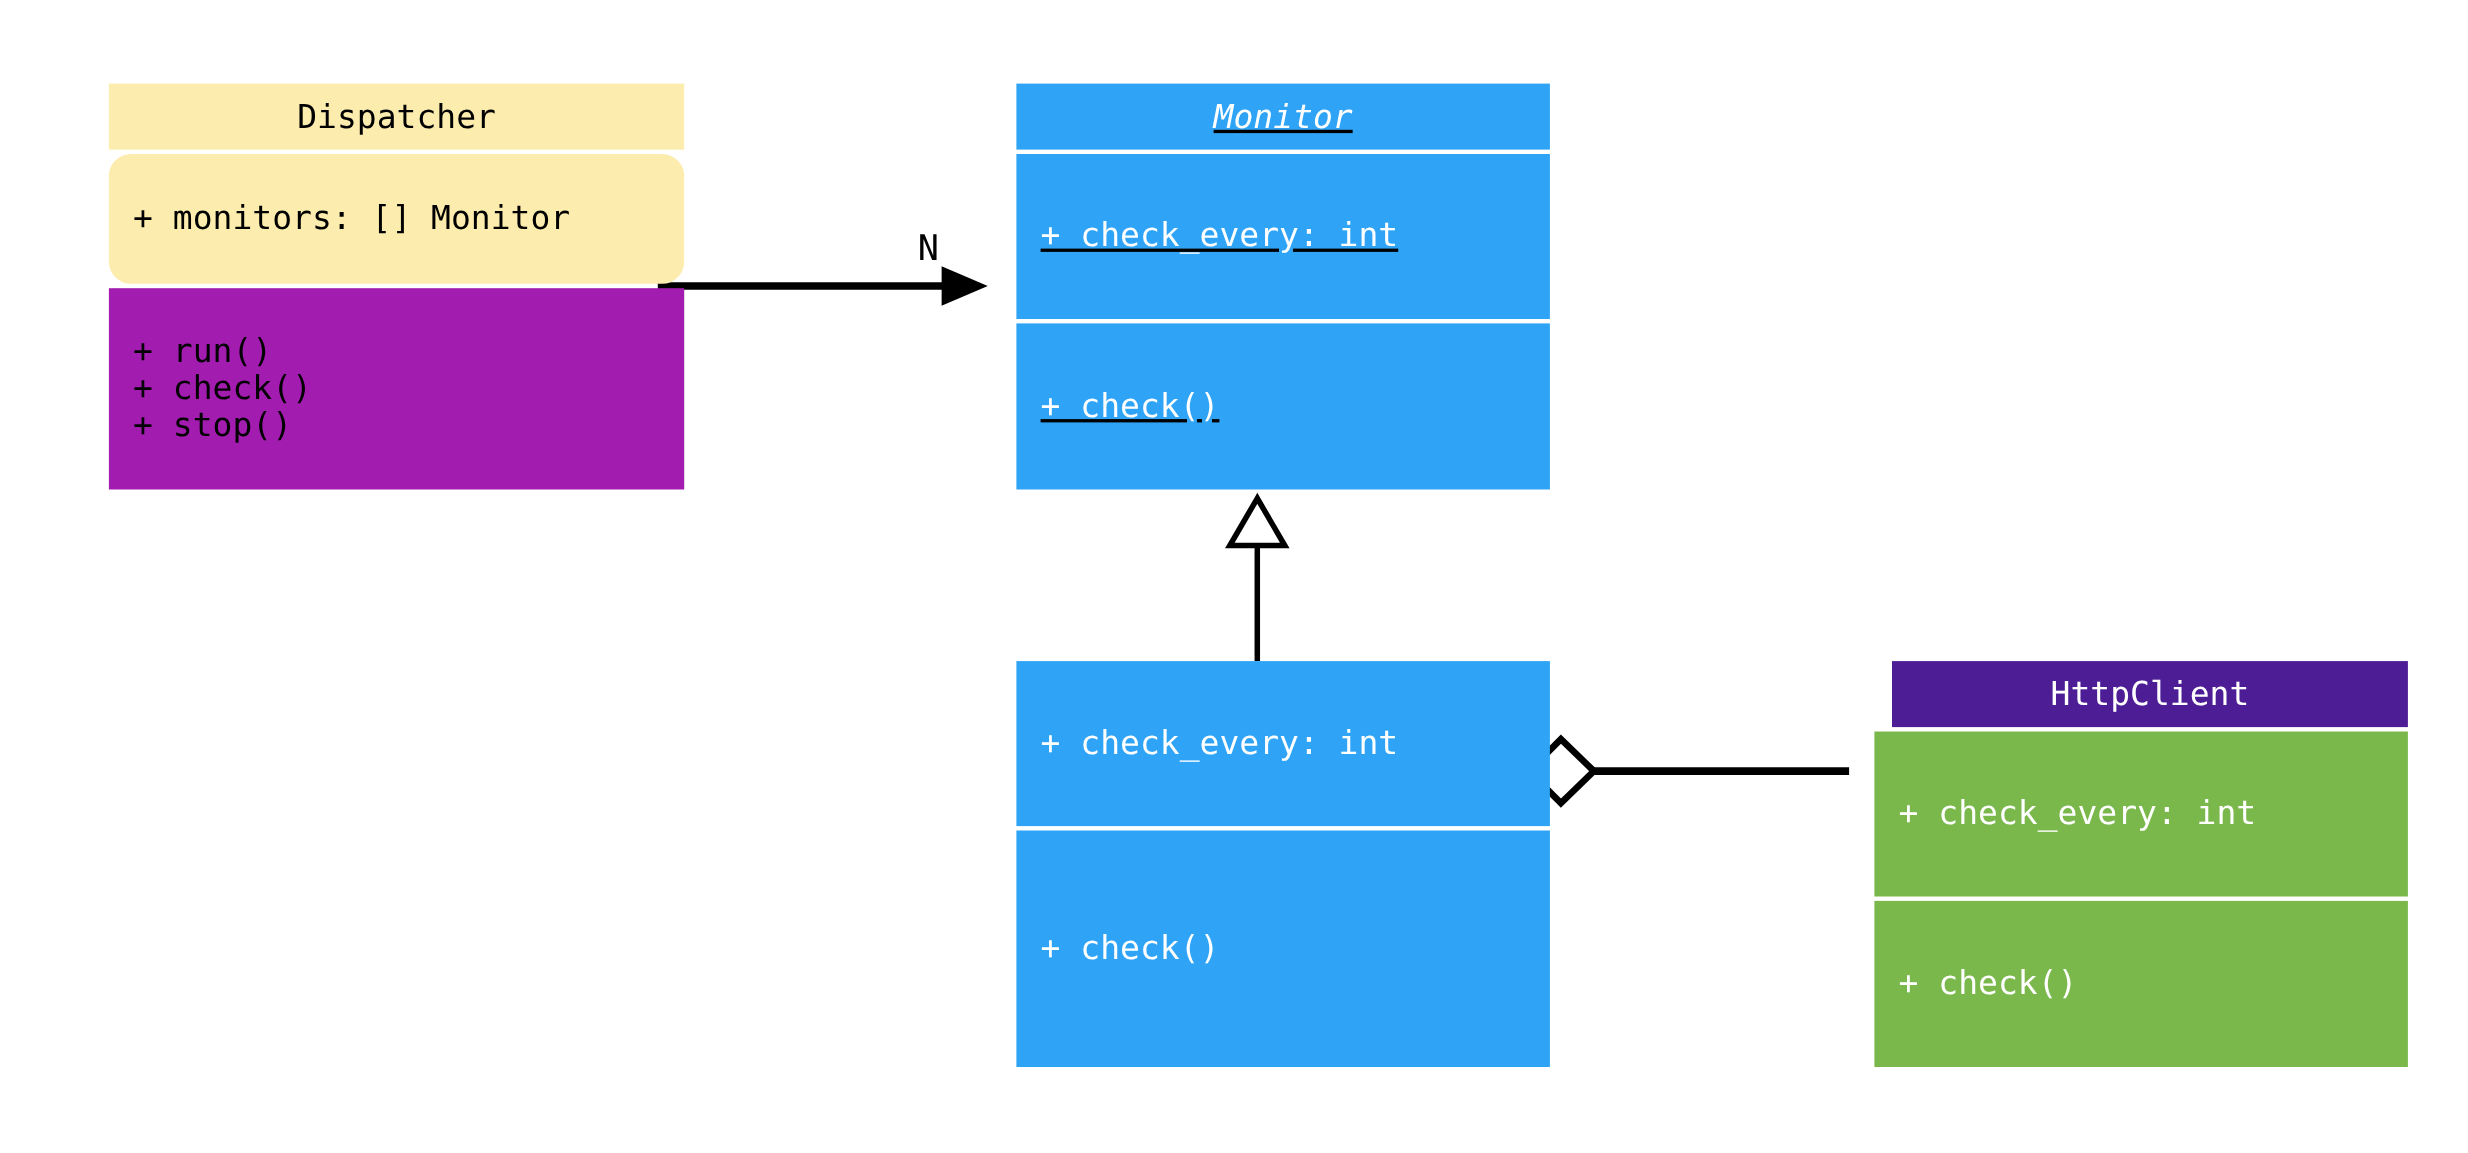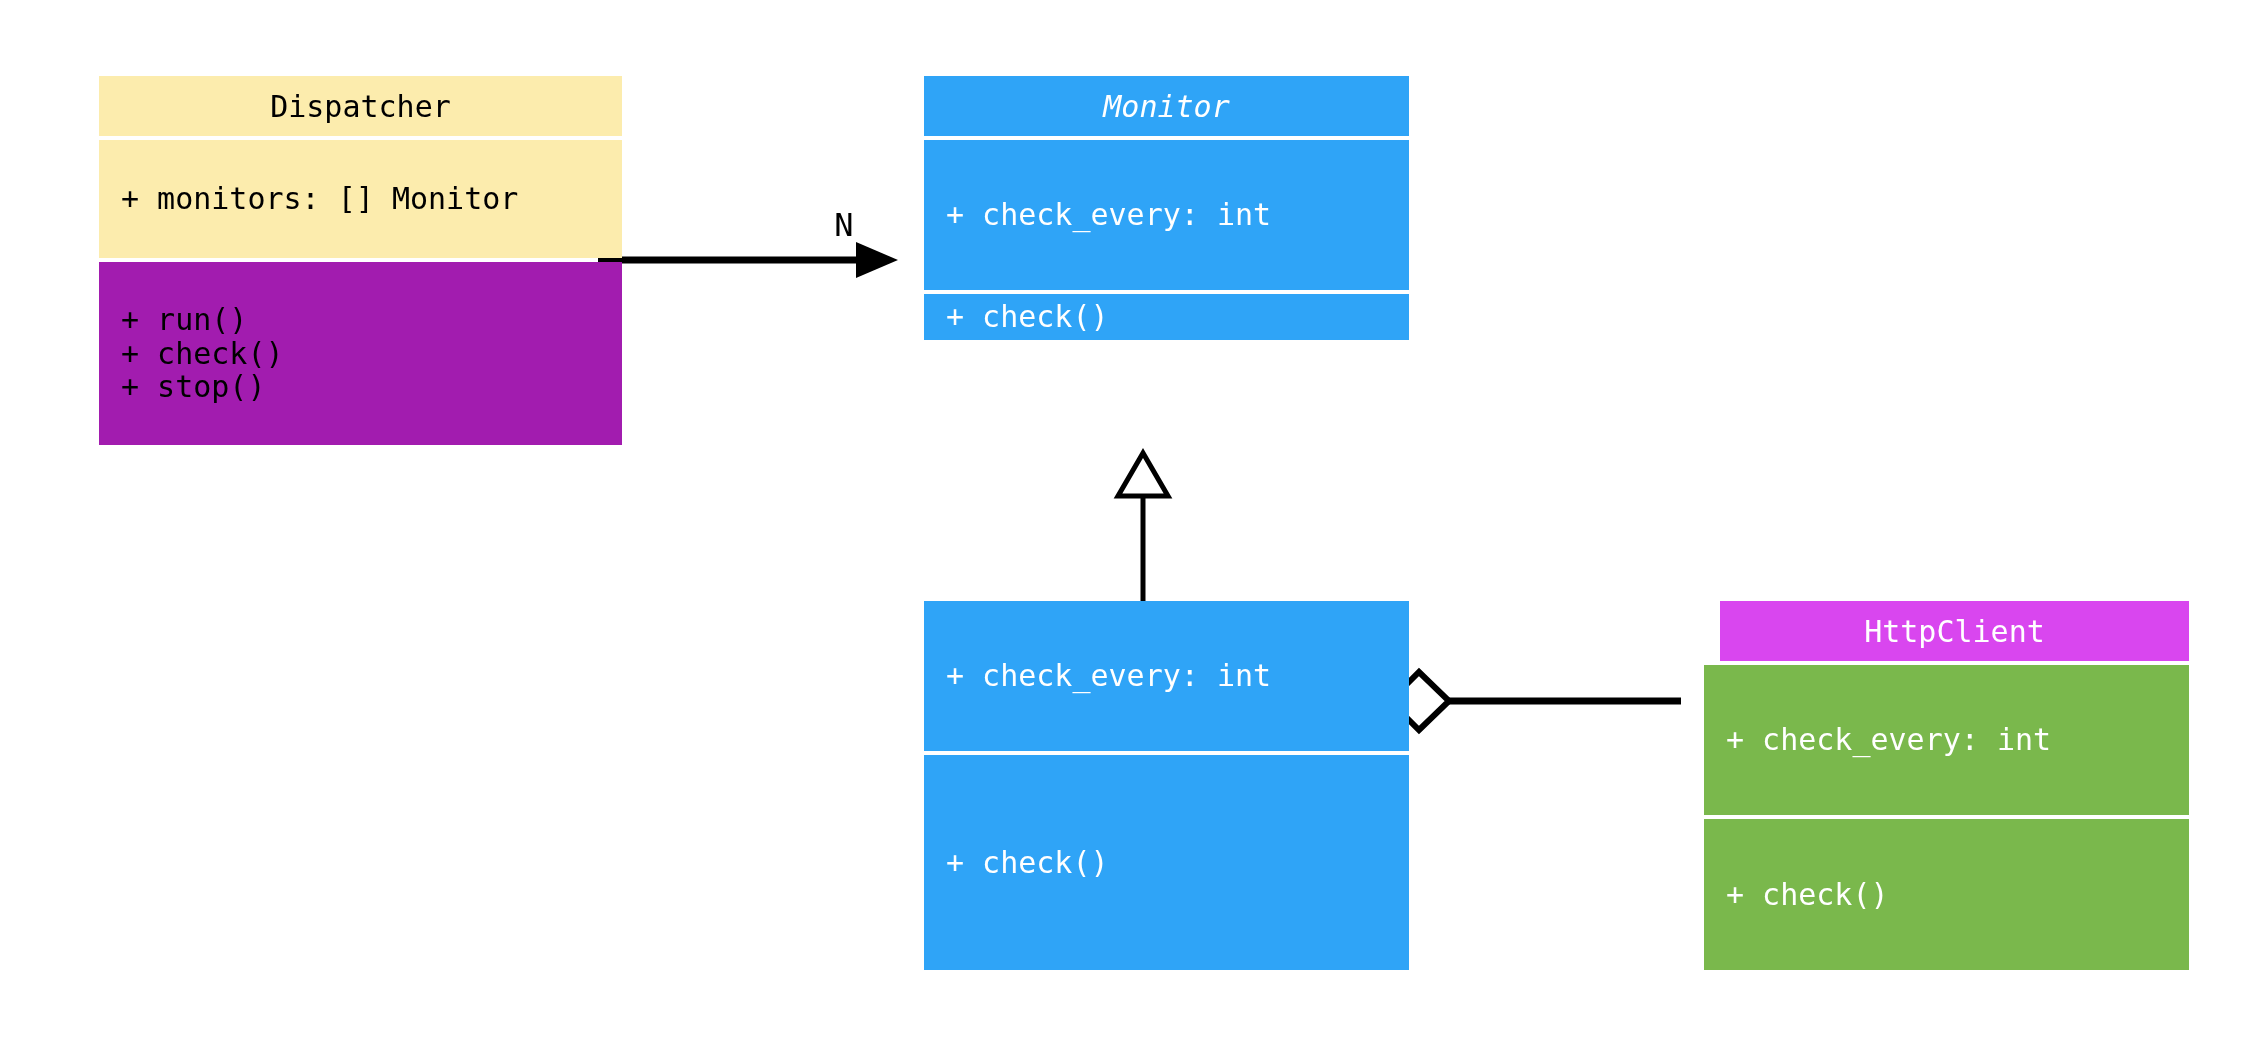--- a/index.html
+++ b/index.html
@@ -68,35 +68,35 @@
     <line x1="1446" y1="701" x2="1681" y2="701" stroke="#000000" stroke-width="7"></line>
     <polygon points="1390,701 1419,672 1449,701 1419,730" fill="#ffffff" stroke="#000000" stroke-width="6"></polygon>
   </svg>
 
   <div class="edge-label" style="left:822px; top:206px; width:44px;">N</div>
 
   <div class="uml-class" style="left:75px; top:76px; width:523px; height:369px;">
     <div class="sec title-sec ink-dark" style="height: 60px; background-color: rgb(252, 236, 173);">
       <span>Dispatcher</span>
     </div>
-    <div class="sec member-sec ink-dark" style="height: 118px; background-color: rgb(252, 236, 173);">
+    <div class="sec member-sec ink-dark" style="height: 118px; background-color: rgb(252, 236, 173); border-radius: 20px;">
       <div>
         <div class="member">+ monitors: [] Monitor</div>
       </div>
     </div>
     <div class="sec member-sec ink-dark" style="flex: 1 1 0%; background-color: #a21caf;">
       <div>
         <div class="member">+ run()</div>
         <div class="member">+ check()</div>
         <div class="member">+ stop()</div>
       </div>
     </div>
   </div>
 
-  <div class="uml-class" style="left:900px; top:76px; width:485px; height:264px;">
+  <div class="uml-class" style="left:900px; top:76px; width:485px; height:369px;text-decoration:underline;">
     <div class="sec title-sec ink-light" style="height: 60px; background-color: rgb(47, 164, 247);">
       <span class="abstract-title">Monitor</span>
     </div>
     <div class="sec member-sec ink-light" style="height: 150px; background-color: rgb(47, 164, 247);">
       <div>
         <div class="member">+ check_every: int</div>
       </div>
     </div>
     <div class="sec member-sec ink-light" style="flex: 1 1 0%; background-color: rgb(47, 164, 247);">
       <div>
@@ -112,21 +112,21 @@
       </div>
     </div>
     <div class="sec member-sec ink-light" style="flex: 1 1 0%; background-color: rgb(47, 164, 247);">
       <div>
         <div class="member">+ check()</div>
       </div>
     </div>
   </div>
 
   <div class="uml-class" style="left:1680px; top:601px; width:485px; height:369px;">
-    <div class="sec title-sec ink-light" style="height: 60px; background-color: #d946ef; margin-left: 16px;">
+    <div class="sec title-sec ink-light" style="height: 60px; background-color: #4c1d95; margin-left: 16px;">
       <span>HttpClient</span>
     </div>
     <div class="sec member-sec ink-light" style="height: 150px; background-color: rgb(122, 184, 76);">
       <div>
         <div class="member">+ check_every: int</div>
       </div>
     </div>
     <div class="sec member-sec ink-light" style="flex: 1 1 0%; background-color: rgb(122, 184, 76);">
       <div>
         <div class="member">+ check()</div>

